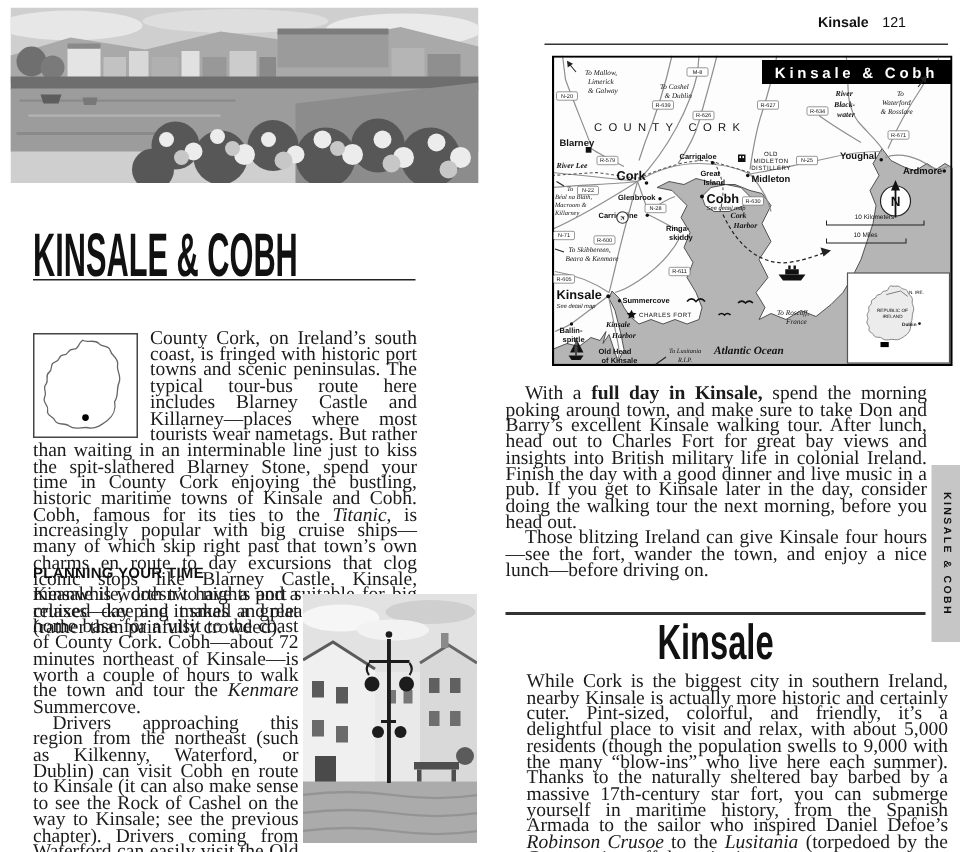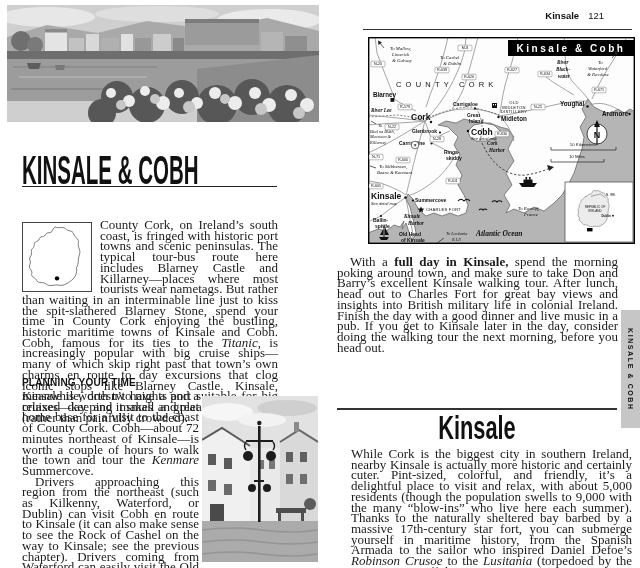--- a/index.html
+++ b/index.html
@@ -492,20 +492,21 @@
           <text class="t-ins" x="227" y="175" text-anchor="middle">IRELAND</text>
           <text class="t-ins" x="243" y="180" text-anchor="end" style="font-weight:bold">Dublin</text>
           <circle class="dot" cx="245" cy="178.7" r="0.9"></circle>
           <rect x="219" y="191" width="5.5" height="3.4" fill="#000"></rect>
         </g>
       </svg>
     </div>
 
     <div class="abs serif" style="left:17px;top:257px;width:281px;">
       <p class="ind"><span>With a </span><b>full day in Kinsale,</b><span> spend the morning poking around town, and make sure to take Don and Barry’s excellent Kinsale walking tour. After lunch, head out to Charles Fort for great bay views and insights into British military life in colonial Ireland. Finish the day with a good dinner and live music in a pub. If you get to Kinsale later in the day, consider doing the walking tour the next morning, before you head out.</span></p>
+      <p class="ind">Those blitzing Ireland can give Kinsale four hours—see the fort, wander the town, and enjoy a nice lunch—before driving on.</p>
     </div>
 
     <div class="abs" style="left:17px;top:408px;width:280px;height:1.5px;background:#333;"></div>
     <div class="abs" style="left:17px;top:409px;width:280px;height:32px;">
       <div id="section-title">Kinsale</div>
     </div>
 
     <div class="abs serif" style="left:17px;top:449px;width:281px;margin-left:14px;">
       <p><span>While Cork is the biggest city in southern Ireland, nearby Kinsale is actually more historic and certainly cuter. Pint-sized, colorful, and friendly, it’s a delightful place to visit and relax, with about 5,000 residents (though the population swells to 9,000 with the many “blow-ins” who live here each summer). Thanks to the naturally sheltered bay barbed by a massive 17th-century star fort, you can submerge yourself in maritime history, from the Spanish Armada to the sailor who inspired Daniel Defoe’s </span><i>Robinson Crusoe</i><span> to the </span><i>Lusitania</i><span> (torpedoed by the Germans just off the point in</span></p>
     </div>

